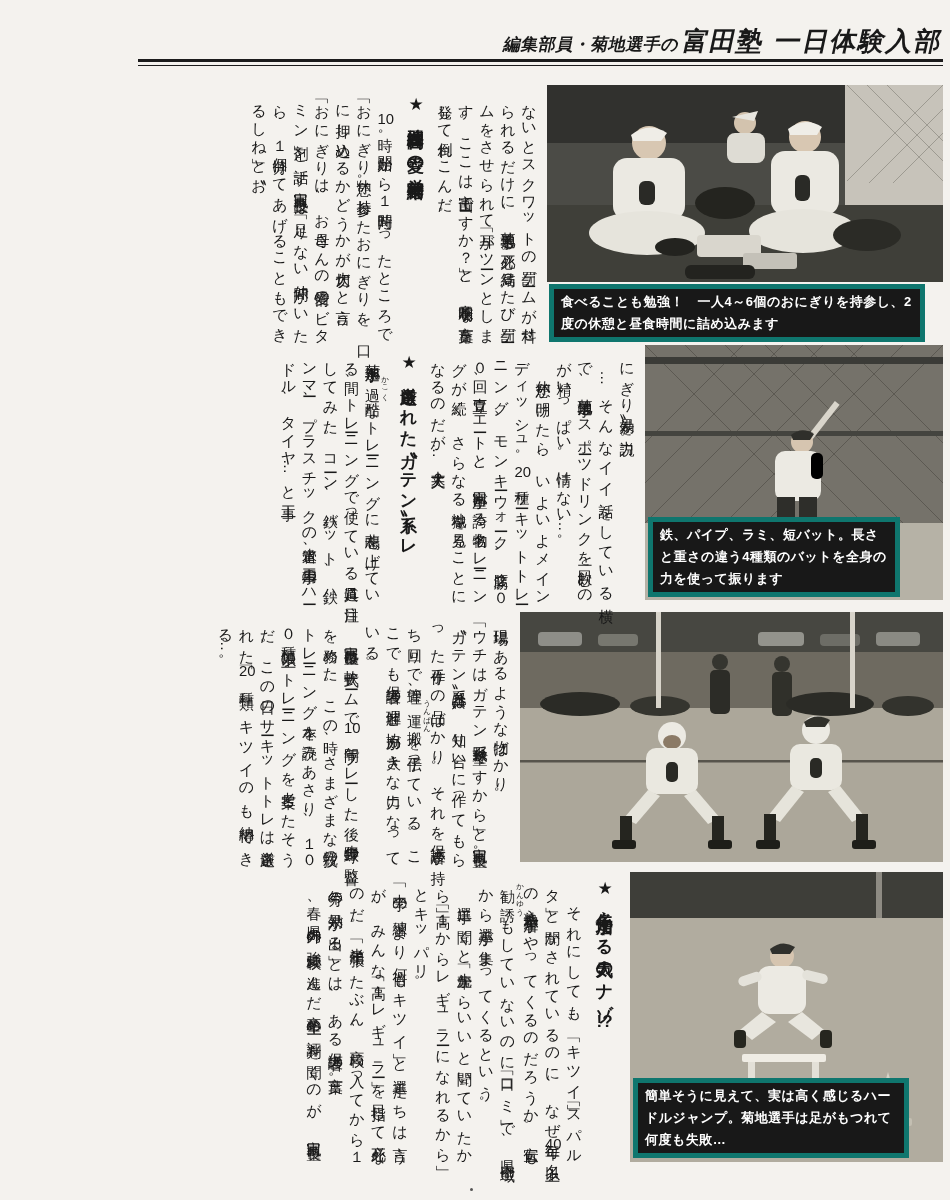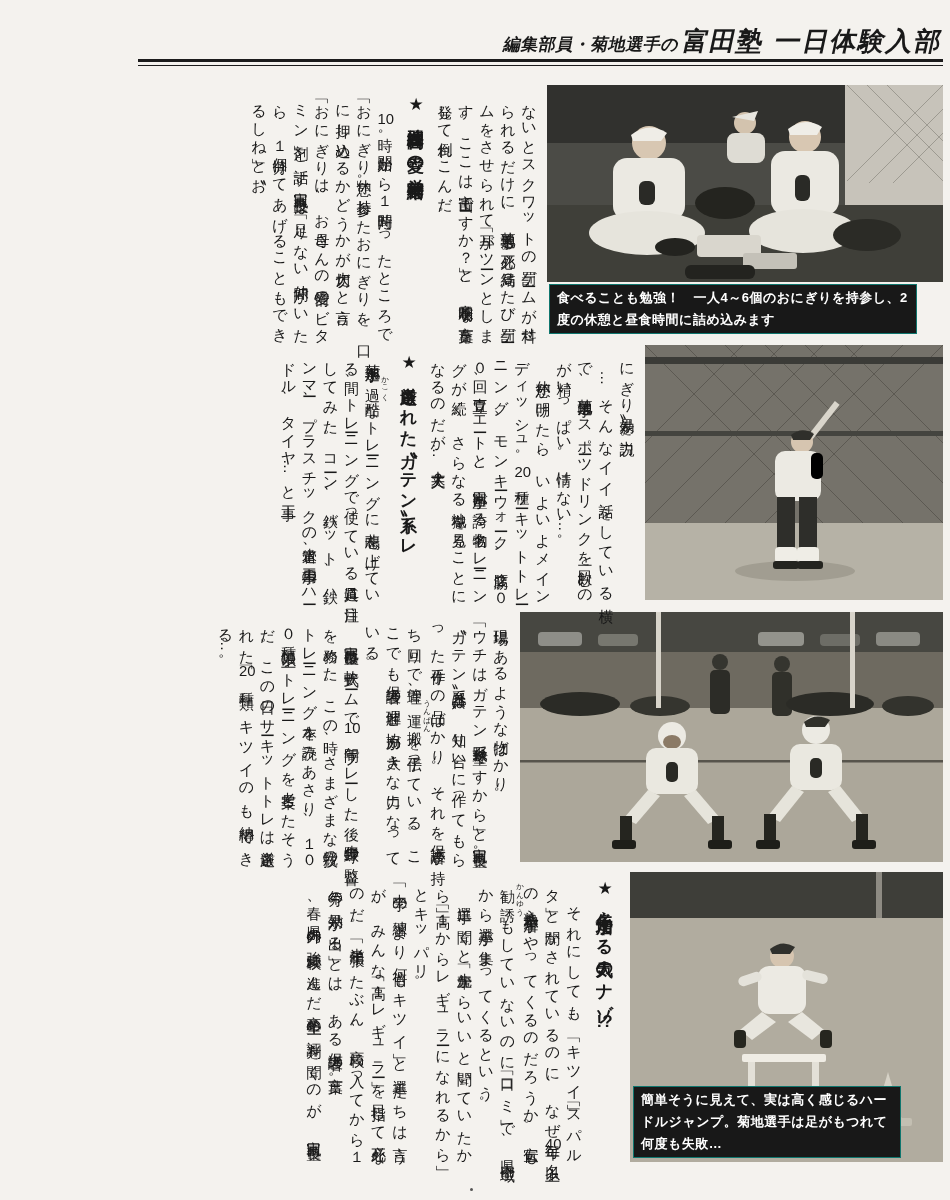--- a/index.html
+++ b/index.html
@@ -36,21 +36,21 @@
   }
   .vt4{letter-spacing:2px;line-height:21.5px;}
   .tcy{text-combine-upright:all;}
   ruby rt{font-size:7.5px;letter-spacing:0;}
   
   .photo{position:absolute;display:block;background:#777;}
   .photo svg{display:block;}
   .cap{
     position:absolute;background:#181818;color:#ffffff;
     font-size:13px;font-weight:700;line-height:1.7;letter-spacing:.5px;
-    padding:2px 7px;border:1px solid #0f766e;box-sizing:content-box;
+    padding:2px 7px;border:5px solid #0f766e;box-sizing:content-box;
   }
   .cap-over{position:absolute;}
   .dot{position:absolute;width:3px;height:3px;background:#555;border-radius:50%;}
 </style>
 </head>
 <body>
 
 <div class="header">
   <span class="kicker">編集部員・菊地選手の</span>
     <span class="big">富田塾</span>
@@ -134,20 +134,21 @@
       <rect x="130" y="106" width="46" height="50" rx="10" fill="#eceae3"></rect>
       <rect x="166" y="108" width="12" height="26" rx="5" fill="#26262[2]"></rect>
       <rect x="132" y="152" width="18" height="52" fill="#2e2e2a"></rect>
       <rect x="154" y="152" width="18" height="52" fill="#2e2e2a"></rect>
       <rect x="130" y="202" width="22" height="16" rx="4" fill="#efede6"></rect>
       <rect x="152" y="202" width="22" height="16" rx="4" fill="#efede6"></rect>
       <rect x="128" y="216" width="26" height="8" rx="3" fill="#24241f"></rect>
       <rect x="152" y="216" width="26" height="8" rx="3" fill="#24241f"></rect>
     </g>
   </svg>
+  <div class="cap cap-over" style="left:3px;bottom:3px;width:228px;">鉄、パイプ、ラミ、短バット。長さと重さの違う4種類のバットを全身の力を使って振ります</div>
 </div>
 
 <div class="photo" style="left:520px;top:612px;width:423px;height:250px;">
   <svg width="423" height="250" viewBox="0 0 423 250">
     <rect width="423" height="250" fill="#aca79a"></rect>
     <rect width="423" height="40" fill="#474741"></rect>
     <g>
       <rect x="18" y="20" width="44" height="14" rx="4" fill="#8e8e88"></rect>
       <rect x="78" y="22" width="40" height="12" rx="4" fill="#77776f"></rect>
       <rect x="238" y="20" width="46" height="14" rx="4" fill="#93938c"></rect>

